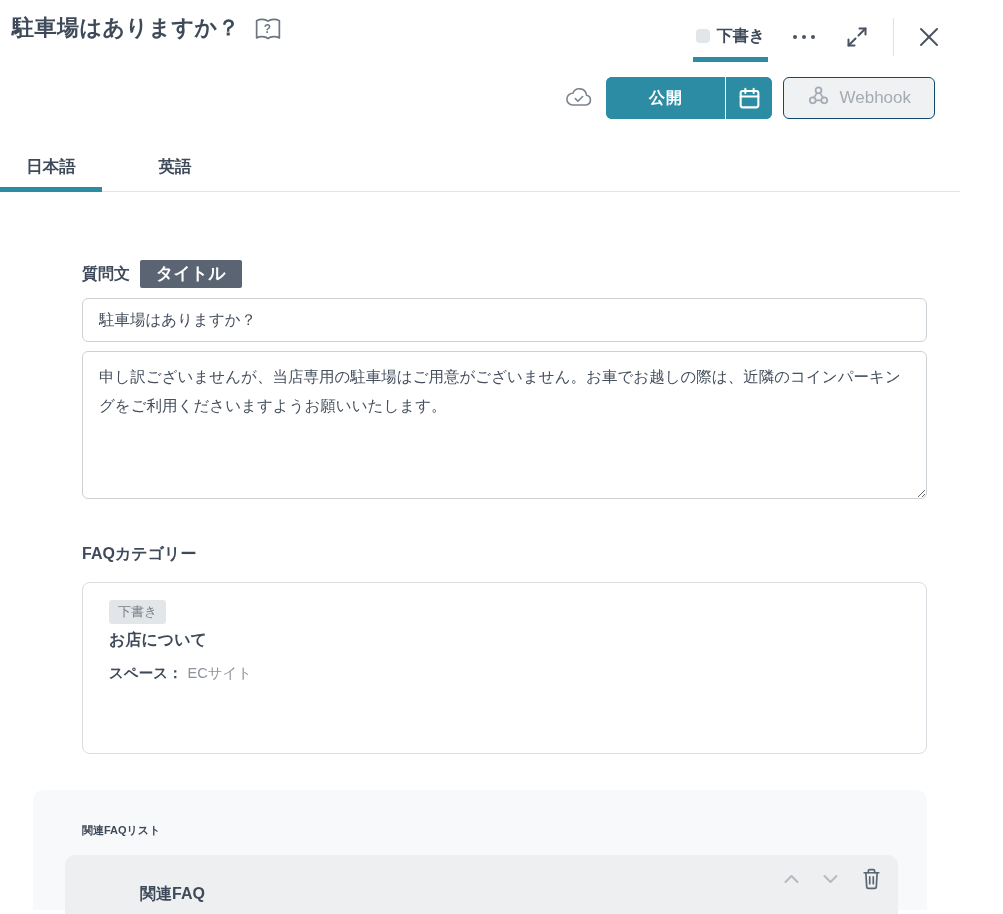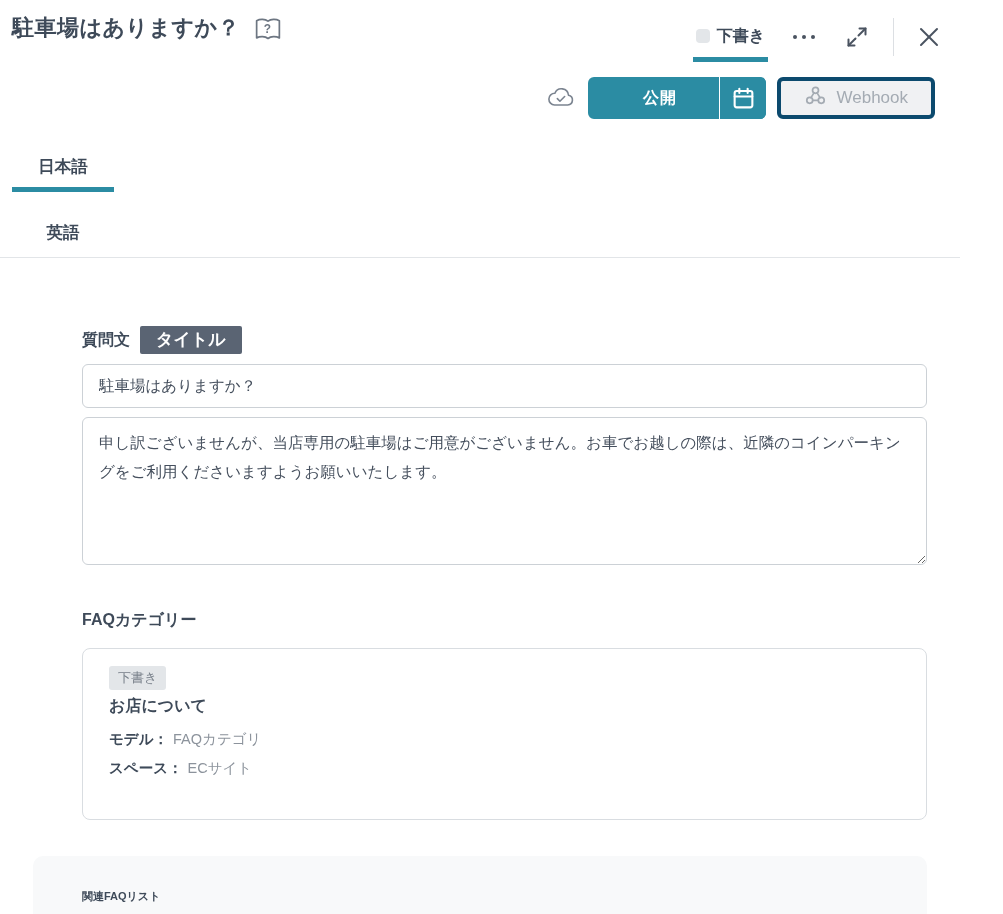--- a/index.html
+++ b/index.html
@@ -15,28 +15,28 @@
   .hdr-right { display:flex; align-items:center; gap:24px; margin-top:5px; }
   .status { position:relative; display:flex; align-items:center; gap:7px; font-weight:700; font-size:16px; padding-bottom:2px; }
   .status-dot { width:14px; height:14px; border-radius:4px; background:#e3e6e9; display:inline-block; }
   .status::after { content:""; position:absolute; left:-3px; right:-3px; bottom:-13px; height:5px; background:#2b8ca3; }
   .icon-btn { background:none; border:none; cursor:pointer; display:inline-flex; align-items:center; justify-content:center; padding:2px; }
   .vdiv { width:1px; height:38px; background:#dcdfe3; margin:0 -2px; }
 
   
   .actions { display:flex; justify-content:flex-end; align-items:center; gap:11px; margin-top:21px; padding-right:25px; }
   .cloud-wrap { display:inline-flex; margin-right:1px; }
-  .pub-group { display:flex; align-items:stretch; height:42px; border-radius:6px; overflow:hidden; background:#2b8ca3; cursor:pointer;padding-left:12px; }
+  .pub-group { display:flex; align-items:stretch; height:42px; border-radius:6px; overflow:hidden; background:#2b8ca3; cursor:pointer; }
   .pub-main { width:119px; display:flex; align-items:center; justify-content:center; color:#fff; font-size:16px; font-weight:700; background:#2b8ca3; border:none; cursor:pointer; letter-spacing:1px; }
   .pub-sep { width:1px; background:#fff; }
   .pub-cal { width:46px; display:flex; align-items:center; justify-content:center; background:#2b8ca3; border:none; cursor:pointer; }
-  .webhook-btn { height:42px; display:flex; align-items:center; gap:9px; padding:0 23px; background:#f0f1f3; border:4px solid #0c4a6e; border-radius:6px; color:#a4abb3; font-size:17px; cursor:not-allowed; }
-
-  
-  .tabs { display:flex; gap:22px; margin-top:28px; padding-left:12px; border-bottom:1px solid #e2e5e8;flex-direction:column; }
+  .webhook-btn { height:42px; display:flex; align-items:center; gap:9px; padding:0 23px; background:#f0f1f3; border:1px solid #0c4a6e; border-radius:6px; color:#a4abb3; font-size:17px; cursor:not-allowed; }
+
+  
+  .tabs { display:flex; gap:22px; margin-top:28px; padding-left:0; border-bottom:1px solid #e2e5e8; }
   .tab { width:102px; text-align:center; font-size:16.5px; font-weight:700; padding:9px 0 13px; cursor:pointer; position:relative; color:#3e4a59; }
   .tab.active::after { content:""; position:absolute; left:0; right:0; bottom:-1px; height:5px; background:#2b8ca3; }
 
   
   .content { margin:0 33px 0 82px; }
   .field-label-row { display:flex; align-items:center; gap:10px; }
   .field-label { font-size:16px; font-weight:700; color:#3e4a59; }
   .q-row { margin-top:68px; }
   .badge-dark { background:#5a6473; color:#fff; font-size:17px; font-weight:700; padding:3px 16px; border-radius:2px; line-height:1.3; }
   .text-input { margin-top:10px; width:100%; height:44px; padding:0 16px; font-size:15.5px; color:#454f5d; border:1px solid #ccd1d6; border-radius:6px; outline:none; font-family:inherit; background:#fff; }
@@ -152,24 +152,20 @@
     <input class="text-input" type="text" value="駐車場はありますか？" style="">
 
     <textarea class="text-area" style="">申し訳ございませんが、当店専用の駐車場はご用意がございません。お車でお越しの際は、近隣のコインパーキングをご利用くださいますようお願いいたします。</textarea>
 
     <div class="field-label-row cat-label">
       <span class="field-label">FAQカテゴリー</span>
     </div>
     <div class="ref-card">
       <span class="badge-light">下書き</span>
       <div class="ref-title">お店について</div>
-      <div class="ref-meta">
-        <span class="meta-k">モデル：</span>
-        <span class="meta-v">FAQカテゴリ</span>
-      </div>
       <div class="ref-meta">
         <span class="meta-k">スペース：</span>
         <span class="meta-v">ECサイト</span>
       </div>
     </div>
 
   </main>
 
   <section class="related">
     <div class="related-heading">関連FAQリスト</div>

